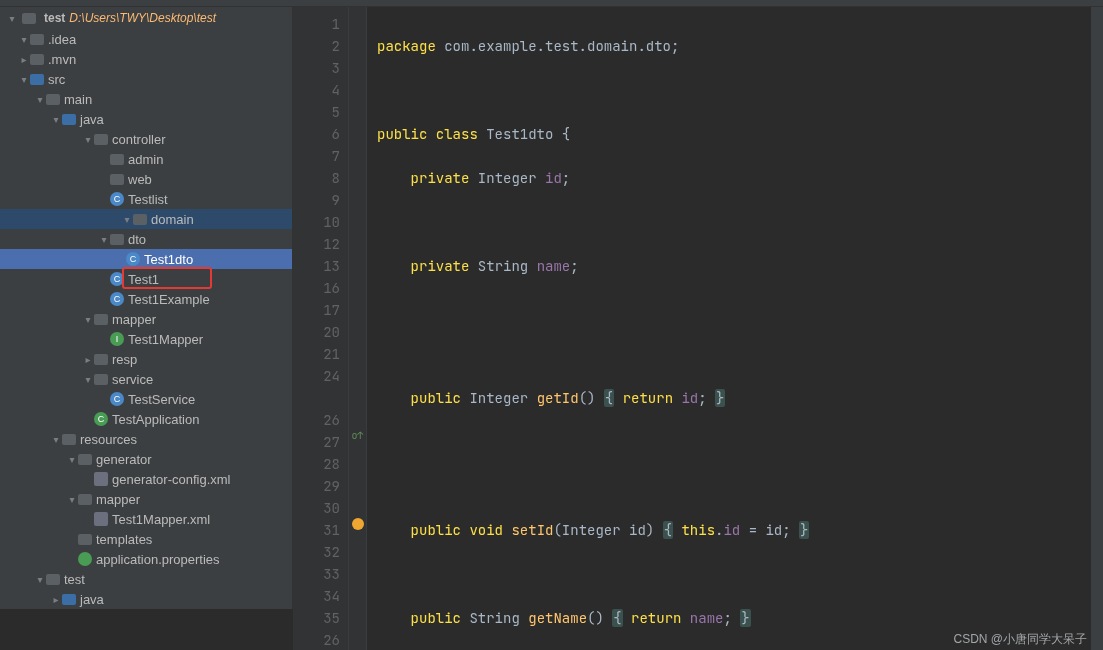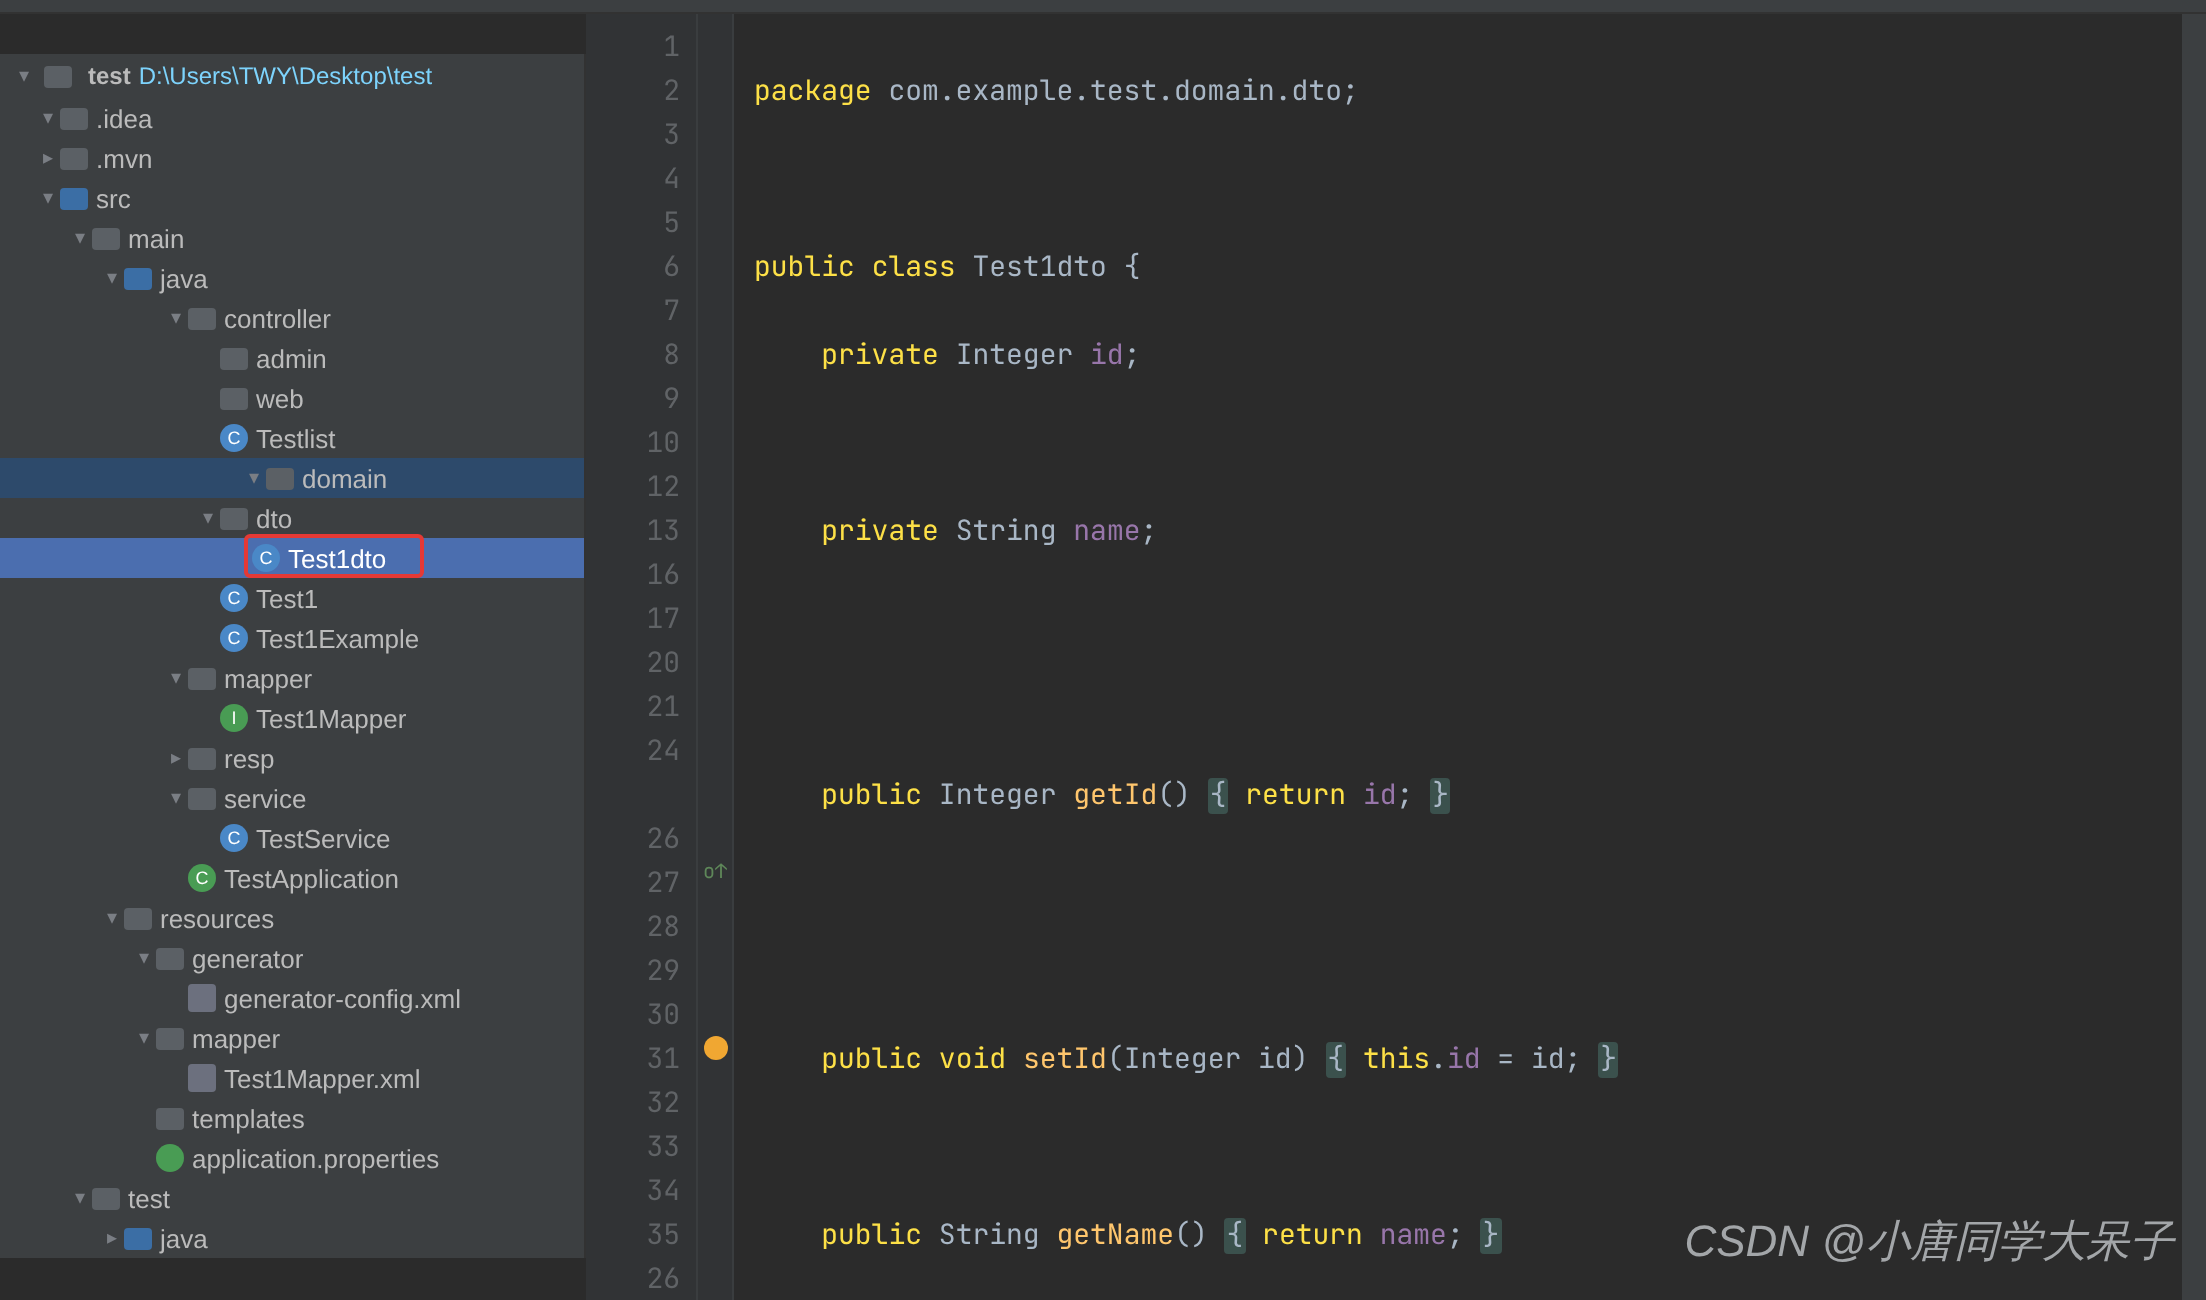--- a/index.html
+++ b/index.html
@@ -25,21 +25,20 @@
   overflow: hidden;
 }
 .sidebar {
   width: 293px;
   background: #3c3f41;
   border-right: 1px solid #323232;
   overflow-y: auto;
   overflow-x: hidden;
   font-size: 13px;
   padding-top: 2px;
-  margin-top: 20px;
 }
 .breadcrumb {
   display: flex;
   align-items: center;
   gap: 4px;
   padding: 2px 6px 4px 6px;
   color: #8a8f94;
   font-size: 12px;
   white-space: nowrap;
 }
@@ -140,46 +139,45 @@
 }
 .code .line { height: 22px; }
 .kw { color: #fde047; }
 .fn { color: #ffc66d; }
 .fld { color: #9876aa; }
 .pn { color: #a9b7c6; }
 .bracebg { background: #3b514d; border-radius:2px; padding: 0 1px;}
 .watermark {
   position: absolute;
   right: 16px;
-  bottom: 14px;
+  bottom: 2px;
   color: #b8bcbf;
   font-family: "Segoe UI", Arial, sans-serif;
-  font-size: 22px;
+  font-size: 12px;
   opacity: 0.85;
   pointer-events: none;
-  font-style: italic;
 }
 .scrollbar-v {
   width: 12px;
   background: #3c3f41;
 }
 </style>
 </head>
 <body>
 
 <div class="tabs-bar"></div>
 
 <div class="main-area">
   <div class="sidebar-wrap">
     <div class="sidebar" id="sidebar">
       <div class="breadcrumb">
         <span class="arrow open"></span>
         <span class="ticon folder"></span>
         <span class="proj">test</span>
-        <span style="color:#7dd3fc;">D:\Users\TWY\Desktop\test</span>
+        <span style="color:#fdba74;font-style:italic;">D:\Users\TWY\Desktop\test</span>
       </div>
       <div id="tree-rows">
           <div class="tree-row">
             <span class="indent" style="width: 18px;"></span>
             <span class="arrow open"></span>
             <span class="ticon folder"></span>
             <span class="tlabel">.idea</span>
           </div>
           <div class="tree-row">
             <span class="indent" style="width: 18px;"></span>

